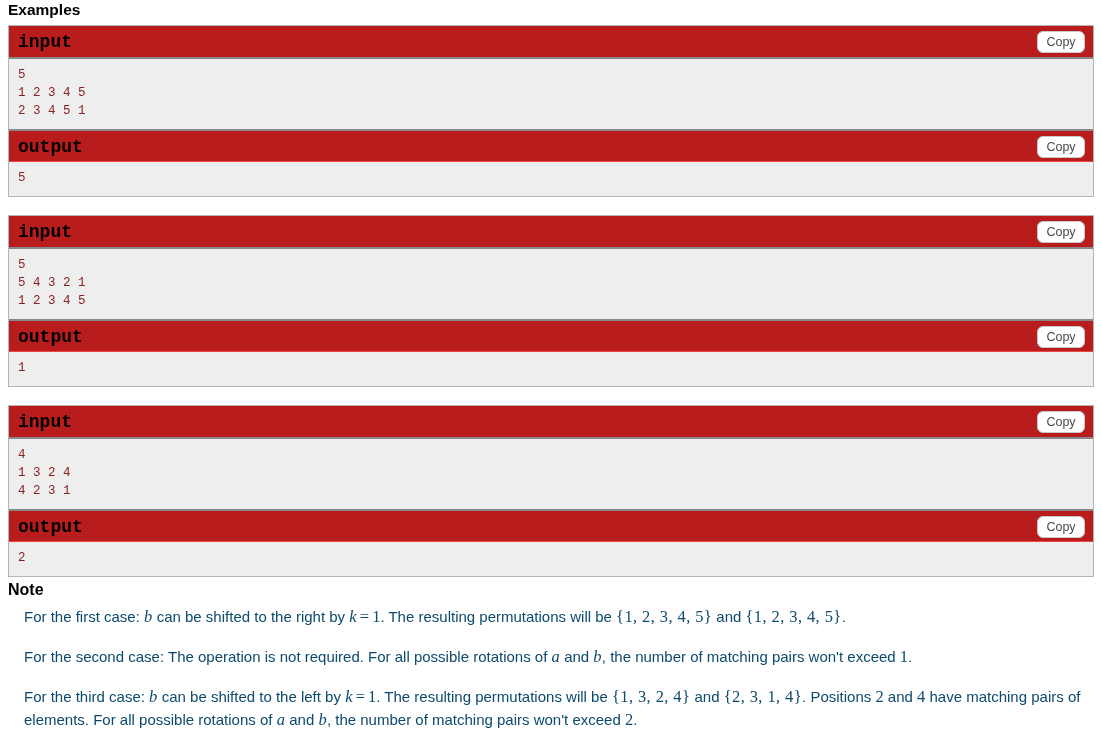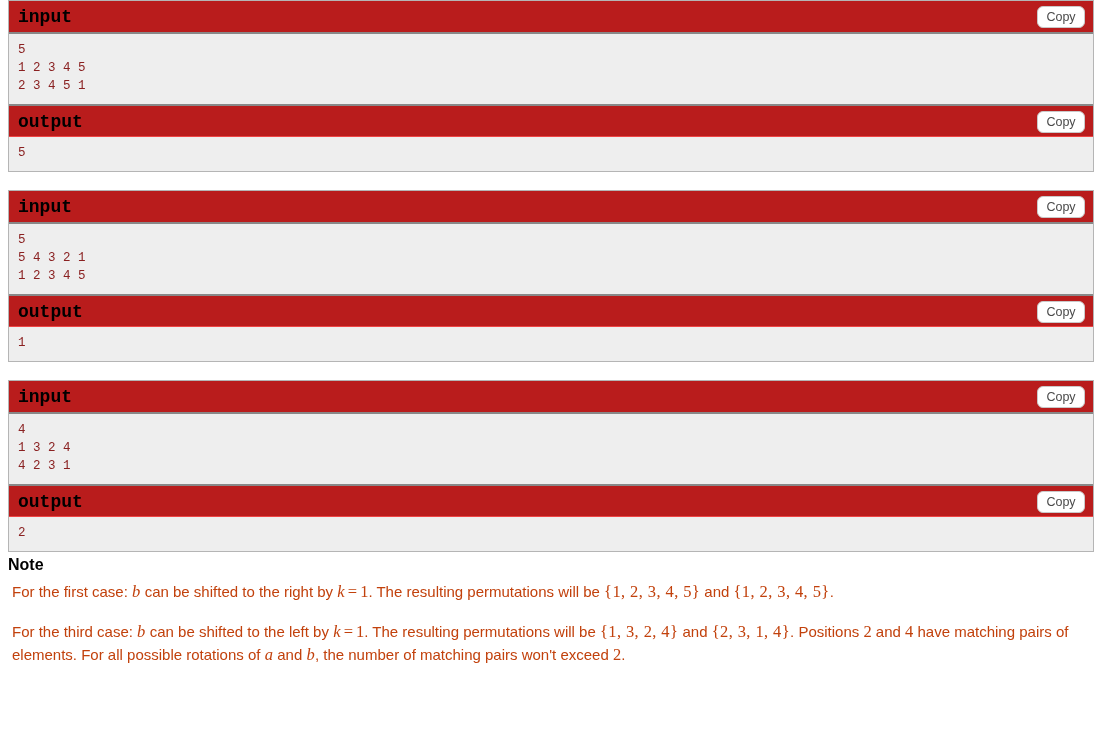--- a/index.html
+++ b/index.html
@@ -107,26 +107,26 @@
     box-sizing: border-box;
   }
   pre.io-data.single { min-height: 26px; }
 
   
   .note {
     padding: 0 8px;
     margin-top: 17px;
   }
   .note p {
-    margin: 0 0 0 4px;
+    margin: 0 0 0 16px;
     padding: 0;
     font-family: "Liberation Sans", sans-serif;
     font-size: 15px;
     line-height: 23px;
-    color: #c2410c;
+    color: #0c4a6e;
   }
   .note p + p { margin-top: 17px; }
 
   
   .m {
     font-family: "Liberation Serif", serif;
     font-style: italic;
     font-size: 16.5px;
     letter-spacing: 0.2px;
   }
@@ -146,20 +146,21 @@
     font-style: normal;
     font-size: 16.5px;
     padding: 0 3px;
   }
 </style>
 </head>
 <body>
 
 <div class="page">
 
+  <div class="section-title">Examples</div>
 
   <div class="sample-tests">
 
     <div class="sample-test">
       <div class="io-title input-title">
         <span>input</span>
         <button class="copy-btn">Copy</button>
       </div>
       <pre class="io-data">5
 1 2 3 4 5
@@ -202,18 +203,19 @@
     </div>
 
   </div>
 
   <div class="note-title" style="margin-top:2px;">Note</div>
 
   <div class="note" style="margin-top:0;">
 
     <p><span>For the first case: </span><span class="m">b</span><span> can be shifted to the right by </span><span class="m">k</span><span class="op">=</span><span class="mn">1</span><span>. The resulting permutations will be </span><span class="mset">{1, 2, 3, 4, 5}</span><span> and </span><span class="mset">{1, 2, 3, 4, 5}</span><span>.</span></p>
 
+    <p><span>For the second case: The operation is not required. For all possible rotations of </span><span class="m">a</span><span> and </span><span class="m">b</span><span>, the number of matching pairs won't exceed </span><span class="mn">1</span><span>.</span></p>
 
     <p><span>For the third case: </span><span class="m">b</span><span> can be shifted to the left by </span><span class="m">k</span><span class="op">=</span><span class="mn">1</span><span>. The resulting permutations will be </span><span class="mset">{1, 3, 2, 4}</span><span> and </span><span class="mset">{2, 3, 1, 4}</span><span>. Positions </span><span class="mn">2</span><span> and </span><span class="mn">4</span><span> have matching pairs of elements. For all possible rotations of </span><span class="m">a</span><span> and </span><span class="m">b</span><span>, the number of matching pairs won't exceed </span><span class="mn">2</span><span>.</span></p>
 
   </div>
 
 </div>
 
 </body></html>

